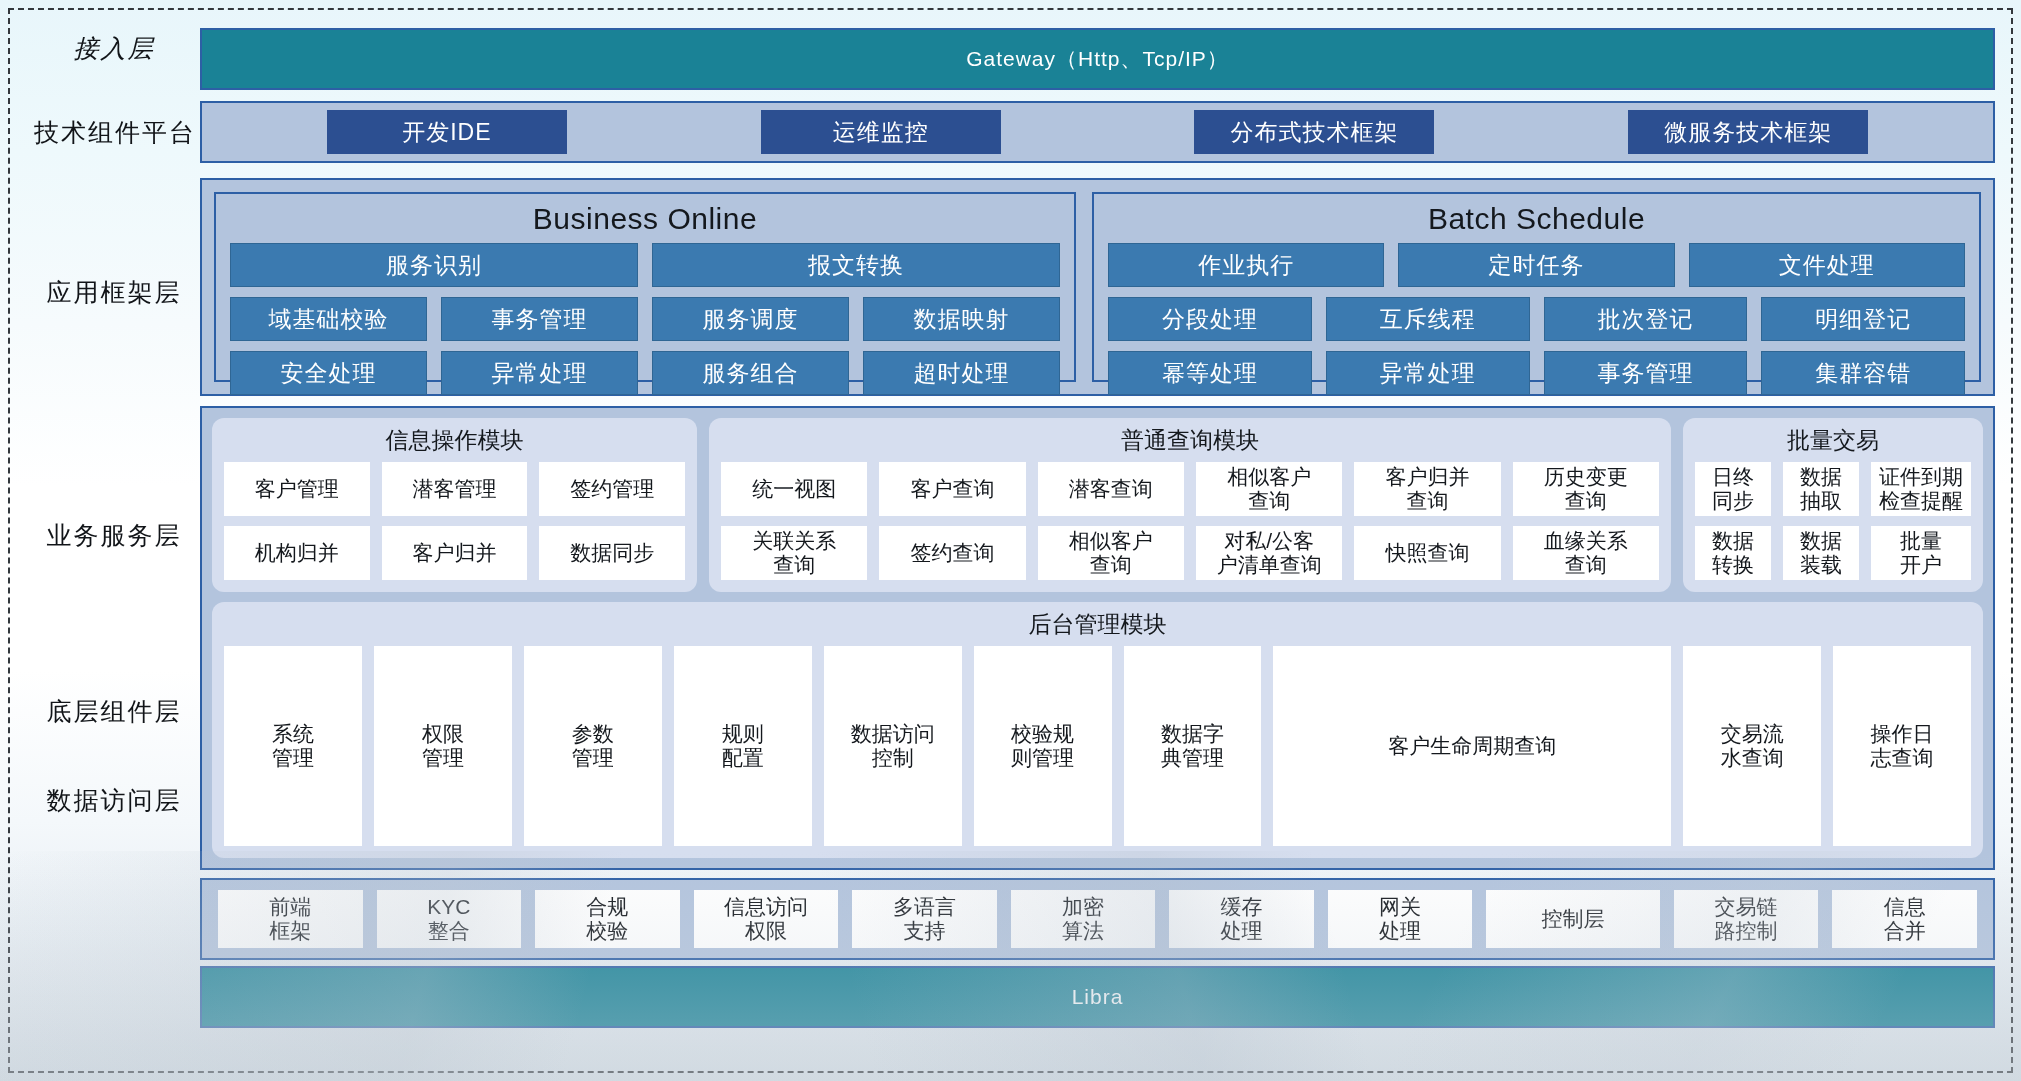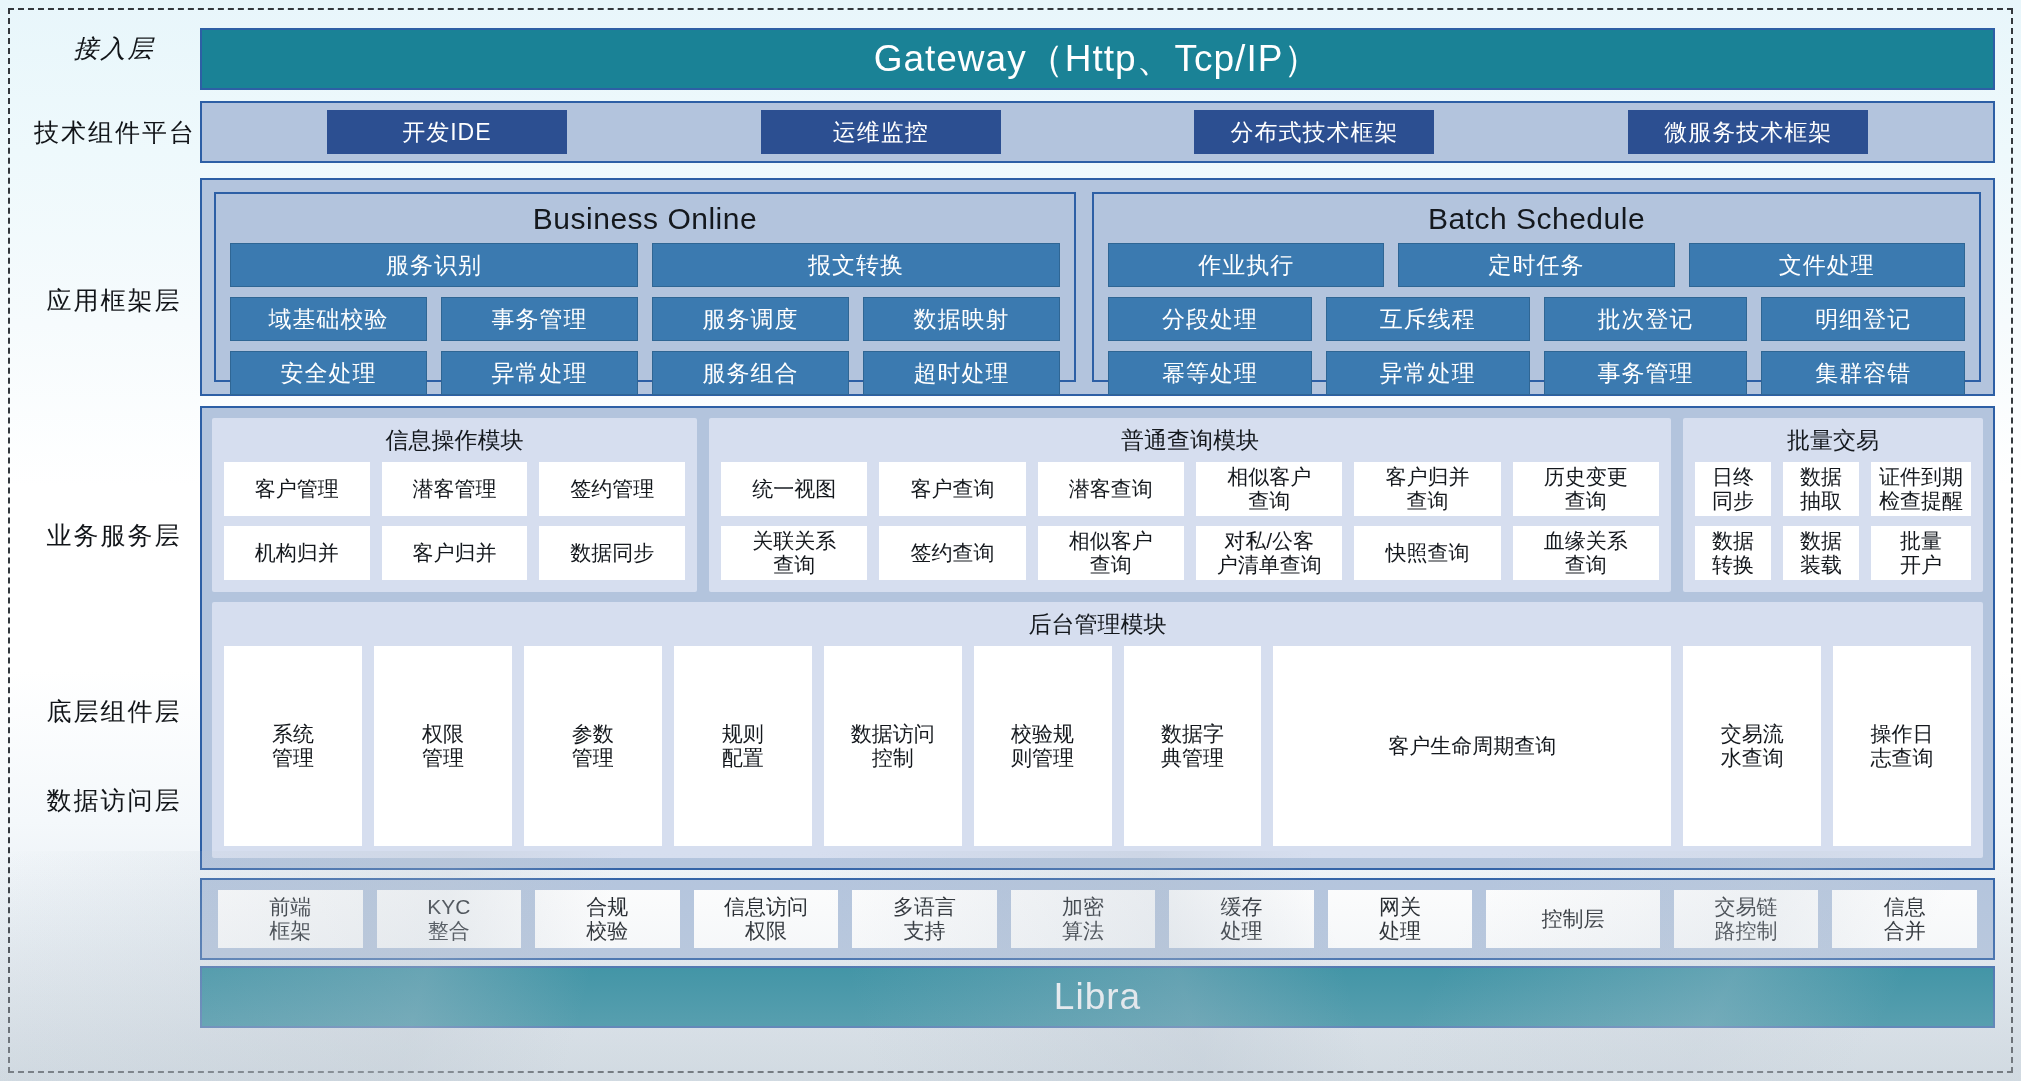--- a/index.html
+++ b/index.html
@@ -52,21 +52,21 @@
     left: 200px;
     width: 1795px;
   }
 
   
   .teal-bar {
     background: #1a8296;
     border: 2px solid #2d5fa5;
     color: #ffffff;
     display: flex; align-items: center; justify-content: center;
-    font-size: 37px;
+    font-size: 21px;
     letter-spacing: 1px;
   }
 
   
   .tech-band {
     background: #b3c4dd;
     border: 2px solid #2d5fa5;
     display: flex; align-items: center; justify-content: space-around;
     padding: 0 28px;
   }
@@ -117,21 +117,21 @@
   
   .biz-band {
     background: #b3c4dd;
     border: 2px solid #2d5fa5;
     padding: 10px;
     display: flex; flex-direction: column; gap: 10px;
   }
   .biz-top { display: flex; gap: 12px; }
   .biz-module {
     background: #d6deef;
-    border-radius: 2px;
+    border-radius: 12px;
     padding: 7px 12px 12px 12px;
     display: flex; flex-direction: column;
   }
   .biz-title {
     text-align: center;
     font-size: 23px;
     color: #14181d;
     margin-bottom: 6px;
   }
   .biz-rows { display: flex; flex-direction: column; gap: 10px; flex: 1; }
@@ -169,21 +169,21 @@
   }
 </style>
 </head>
 <body>
 
 <div id="canvas">
   <div class="dashed-border"></div>
 
   <div class="layer-label" style="top:32px;font-style:italic;">接入层</div>
   <div class="layer-label" style="top:116px;">技术组件平台</div>
-  <div class="layer-label" style="top:284px;">应用框架层</div>
+  <div class="layer-label" style="top:276px;">应用框架层</div>
   <div class="layer-label" style="top:519px;">业务服务层</div>
   <div class="layer-label" style="top:695px;">底层组件层</div>
   <div class="layer-label" style="top:784px;">数据访问层</div>
 
   <div class="band teal-bar" style="top:28px; height:62px;">
     <span>Gateway（Http、Tcp/IP）</span>
   </div>
 
   <div class="band tech-band" style="top:101px; height:62px;">
     <div class="tech-chip">开发IDE</div>

